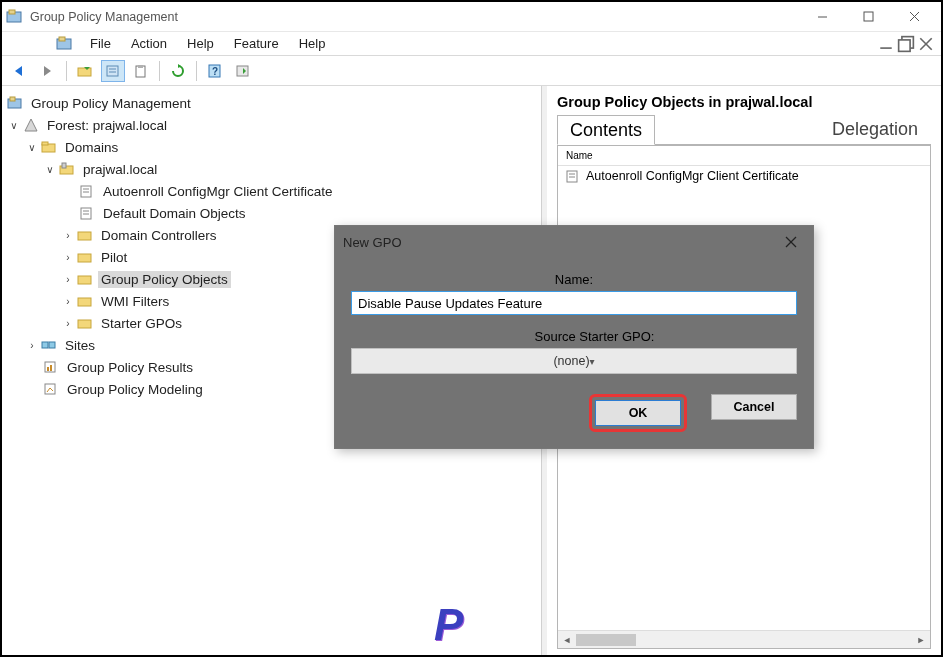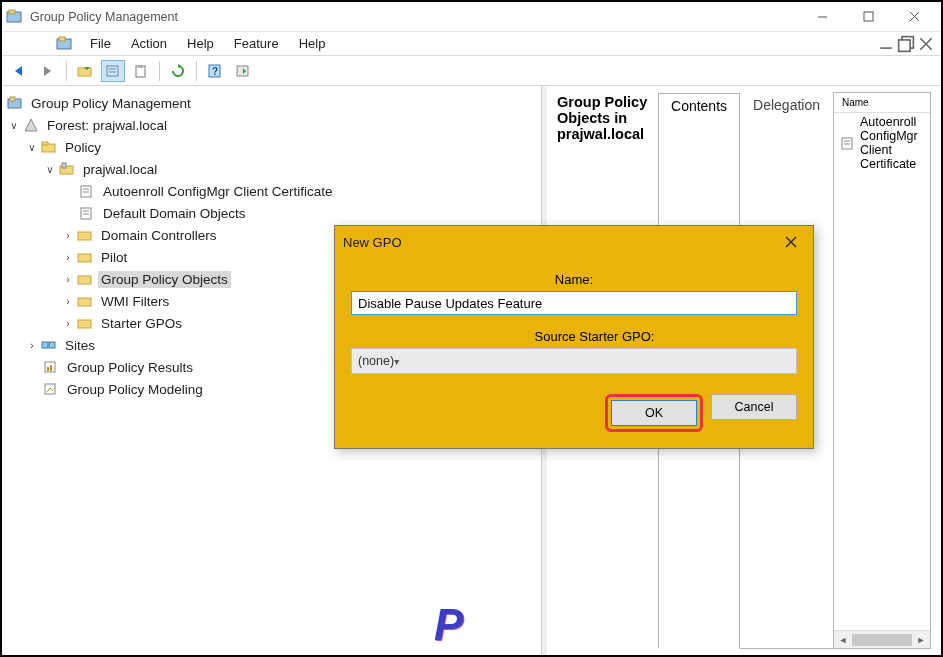--- a/index.html
+++ b/index.html
@@ -25,60 +25,60 @@
   
   .toolbar { display: flex; align-items: center; height: 30px; padding: 0 6px; gap: 4px; border-bottom: 1px solid #d9d9d9; }
   .tool-btn { width: 24px; height: 22px; display: flex; align-items: center; justify-content: center; border: 1px solid transparent; }
   .tool-btn.selected { background: #cde6f7; border: 1px solid #7eb4ea; }
   .tool-sep { width: 1px; height: 20px; background: #ccc; margin: 0 2px; }
 
   
   .panes { display: flex; height: calc(100% - 30px - 24px - 30px); }
   .left-pane { width: 540px; padding: 6px 4px; border-right: 1px solid #d0d0d0; position: relative; }
   .splitter { width: 5px; background: #f0f0f0; }
-  .right-pane { flex: 1; padding: 6px 10px; display: flex; flex-direction: row; }
+  .right-pane { flex: 1; padding: 6px 10px; display: flex; flex-direction: column; }
 
   
   .tree { font-size: 13.5px; color: #222; }
   .node { display: flex; align-items: center; height: 22px; white-space: nowrap; }
   .node-label { padding: 1px 3px; }
   .node-label.sel { background: #d9d9d9; }
   .twisty { width: 16px; text-align: center; color: #444; font-size: 10px; user-select: none; }
   .nicon { width: 18px; height: 16px; margin-right: 4px; display: inline-flex; align-items: center; justify-content: center; }
   .indent { display: inline-block; }
   .ind1 { width: 18px; } .ind2 { width: 36px; } .ind3 { width: 54px; } .ind4 { width: 72px; }
 
   
   .rp-title { font-size: 14.5px; font-weight: 700; margin: 2px 0 4px 0; }
-  .tabs { display: flex; border-bottom: 1px solid #b5b5b5; font-size: 14px; }
+  .tabs { display: flex; border-bottom: 1px solid #b5b5b5; font-size: 18px; justify-content: space-between; }
   .tab { padding: 4px 12px 3px; border: 1px solid transparent; }
   .tab.active { background: #fff; border: 1px solid #b5b5b5; border-bottom: 1px solid #fff; position: relative; top: 1px; }
   .tab.inactive { color: #444; }
 
   .rp-body { border: 1px solid #b5b5b5; flex: 1; margin-top: 0; display: flex; flex-direction: column; }
   .rp-list { flex: 1; overflow: hidden; }
   .rp-colhdr { font-size: 10px; padding: 4px 8px; border-bottom: 1px solid #e0e0e0; }
   .rp-row { display: flex; align-items: center; padding: 2px 6px; font-size: 12.5px; }
   .rp-row .nicon { margin-right: 4px; }
 
   .hscroll { height: 18px; background: #f0f0f0; display: flex; align-items: center; border-top: 1px solid #ddd; }
   .hscroll .arrow { width: 18px; height: 16px; display: flex; align-items: center; justify-content: center; color: #666; font-size: 9px; }
   .hscroll .track { flex: 1; height: 14px; background: #f0f0f0; display: flex; align-items: center; }
   .hscroll .thumb { width: 60px; height: 12px; background: #c8c8c8; }
 
   
-  .dialog { position: absolute; left: 332px; top: 223px; width: 480px; background: #eab308; border: 1px solid #777; box-shadow: 3px 3px 10px rgba(0,0,0,0.25); z-index: 50; }
+  .dialog { position: absolute; left: 332px; top: 223px; width: 480px; background: #737373; border: 1px solid #777; box-shadow: 3px 3px 10px rgba(0,0,0,0.25); z-index: 50; }
   .dlg-title { display: flex; align-items: center; height: 32px; padding: 0 8px; }
   .dlg-title-text { flex: 1; font-size: 13px; color: #222; }
   .dlg-close { width: 28px; height: 22px; display: flex; align-items: center; justify-content: center; }
   .dlg-body { padding: 8px 16px 16px 16px; font-size: 13px; }
   .dlg-label { margin: 6px 0 4px; text-align: center; }
   .dlg-input { width: 100%; height: 24px; border: 1px solid #3a9be6; padding: 2px 6px; font-size: 13px; outline: none; }
-  .dlg-combo { width: 100%; height: 26px; border: 1px solid #c0c0c0; background: #eaeaea; display: flex; align-items: center; justify-content: flex-start; padding: 0 6px; font-size: 12.5px; color: #333; }
-  .dlg-btns { display: flex; justify-content: flex-end; gap: 8px; margin-top: 20px; }
+  .dlg-combo { width: 100%; height: 26px; border: 1px solid #c0c0c0; background: #eaeaea; display: flex; align-items: center; justify-content: center; padding: 0 6px; font-size: 12.5px; color: #333; }
+  .dlg-btns { display: flex; justify-content: flex-end; gap: 24px; margin-top: 20px; font-weight: bold; }
   .dlg-btn { width: 86px; height: 26px; background: #e1e1e1; border: 1px solid #adadad; font-size: 12.5px; display:flex;align-items:center;justify-content:center; }
   .dlg-btn.primary { border: 1px solid #2b7cd3; }
   .ok-highlight { border: 3px solid #e83535; border-radius: 6px; padding: 3px; }
 
   
   .watermark { position: absolute; left: 432px; top: 598px; font-size: 44px; font-weight: 800; font-style: italic; color: #3b3fbf; text-shadow: 1px 1px 0 #9b5bd8; z-index: 5; pointer-events:none; }
 </style>
 </head>
 <body>
 
@@ -222,21 +222,21 @@
       </div>
       <div class="node">
         <span class="indent ind1"></span>
         <span class="twisty">∨</span>
         <span class="nicon">
             <svg width="16" height="14">
               <rect x="1" y="4" width="13" height="8" fill="#f3d77a" stroke="#c7a63c"></rect>
               <rect x="1" y="2" width="6" height="3" fill="#f3d77a" stroke="#c7a63c"></rect>
             </svg>
           </span>
-        <span class="node-label">Policy</span>
+        <span class="node-label">Domains</span>
       </div>
       <div class="node">
         <span class="indent ind2"></span>
         <span class="twisty">∨</span>
         <span class="nicon">
             <svg width="16" height="14">
               <rect x="1" y="4" width="13" height="8" fill="#f3d77a" stroke="#c7a63c"></rect>
               <rect x="3" y="1" width="4" height="5" fill="#cfcfcf" stroke="#888"></rect>
             </svg>
           </span>

